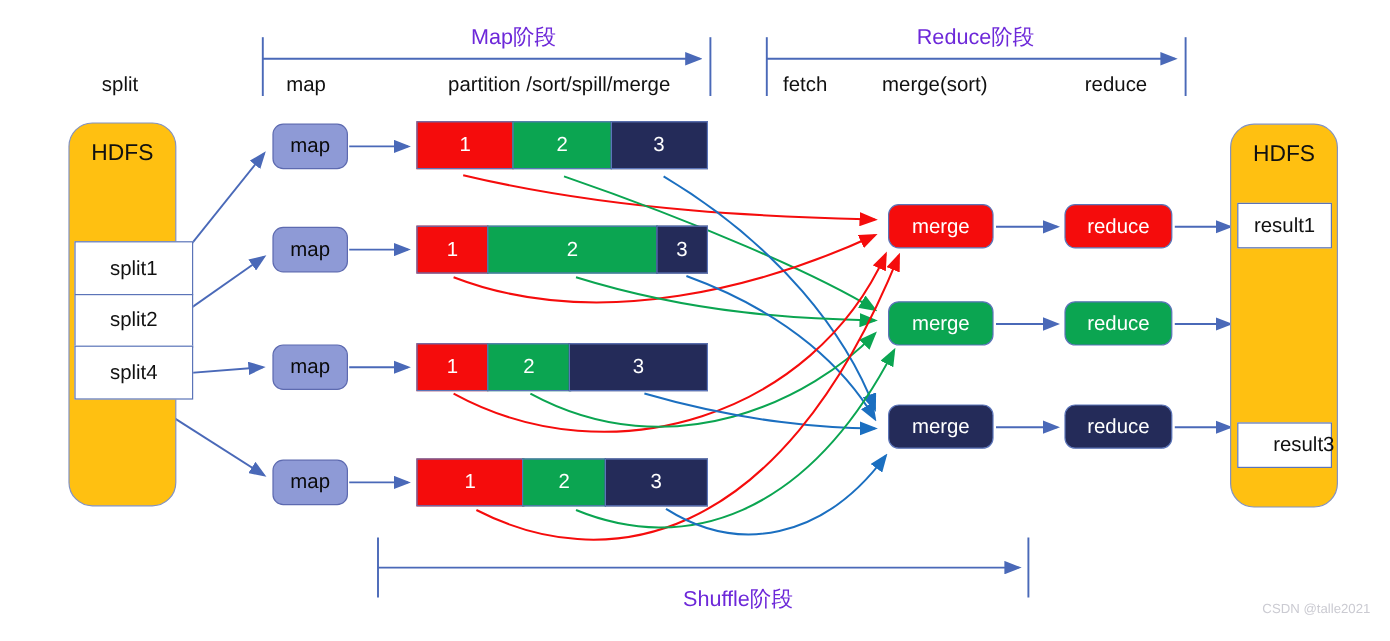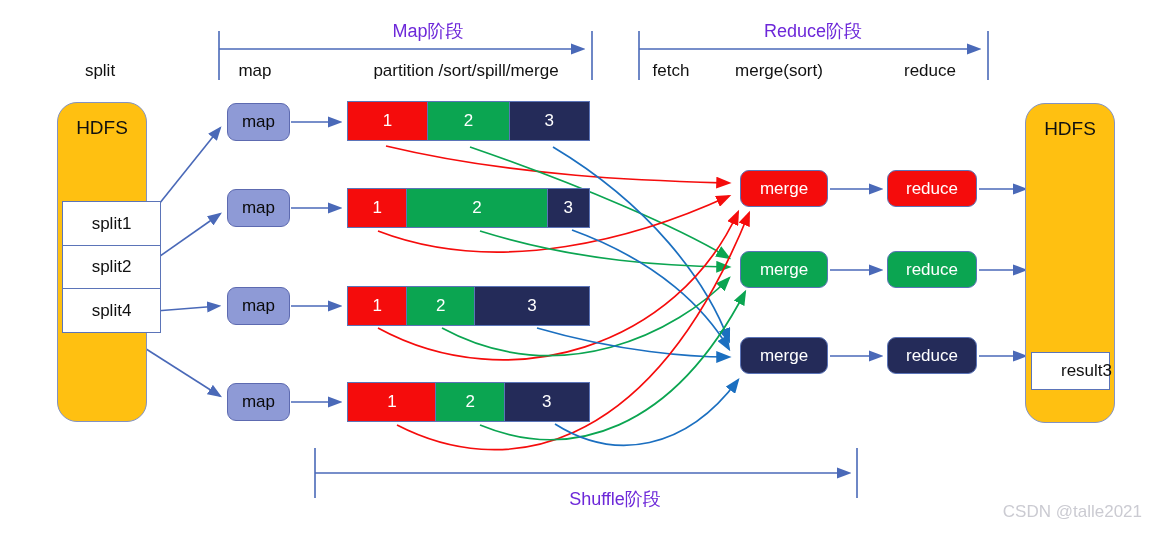--- a/index.html
+++ b/index.html
@@ -48,21 +48,21 @@
   .reducebox{left:887px;width:90px;}
   .fill-red{background:var(--c-red);}
   .fill-green{background:var(--c-green);}
   .fill-navy{background:var(--c-navy);}
   .resultbox{
     position:absolute;left:1031px;width:79px;height:38px;background:#fff;
     border:1.5px solid var(--c-border);box-sizing:border-box;display:flex;align-items:center;
     justify-content:center;font-size:17px;color:#111;
   }
   .watermark{
-    position:absolute;right:16px;top:502px;font-size:17px;color:var(--c-watermark);
+    position:absolute;right:16px;top:502px;font-size:11px;color:var(--c-watermark);
   }
 </style>
 </head>
 <body>
 
 <div id="canvas">
 
   <svg class="wires" viewBox="0 0 1158 534">
     <defs>
       <marker id="ah-wire" markerWidth="9" markerHeight="7" refX="7.5" refY="3.5" orient="auto">
@@ -242,18 +242,21 @@
   <div class="node reducebox fill-green" style="top:251px;">
       <span>reduce</span>
     </div>
   <div class="node reducebox fill-navy" style="top:337px;">
       <span>reduce</span>
     </div>
 
   <div class="hdfs" style="left:1025px;top:103px;">
     <span>HDFS</span>
   </div>
+  <div class="resultbox" style="top:169px;">
+      <span>result1</span>
+    </div>
   <div class="resultbox" style="top:352px;padding-left:32px;">
       <span>result3</span>
     </div>
 
   <div class="watermark">CSDN @talle2021</div>
 </div>
 
 </body></html>

